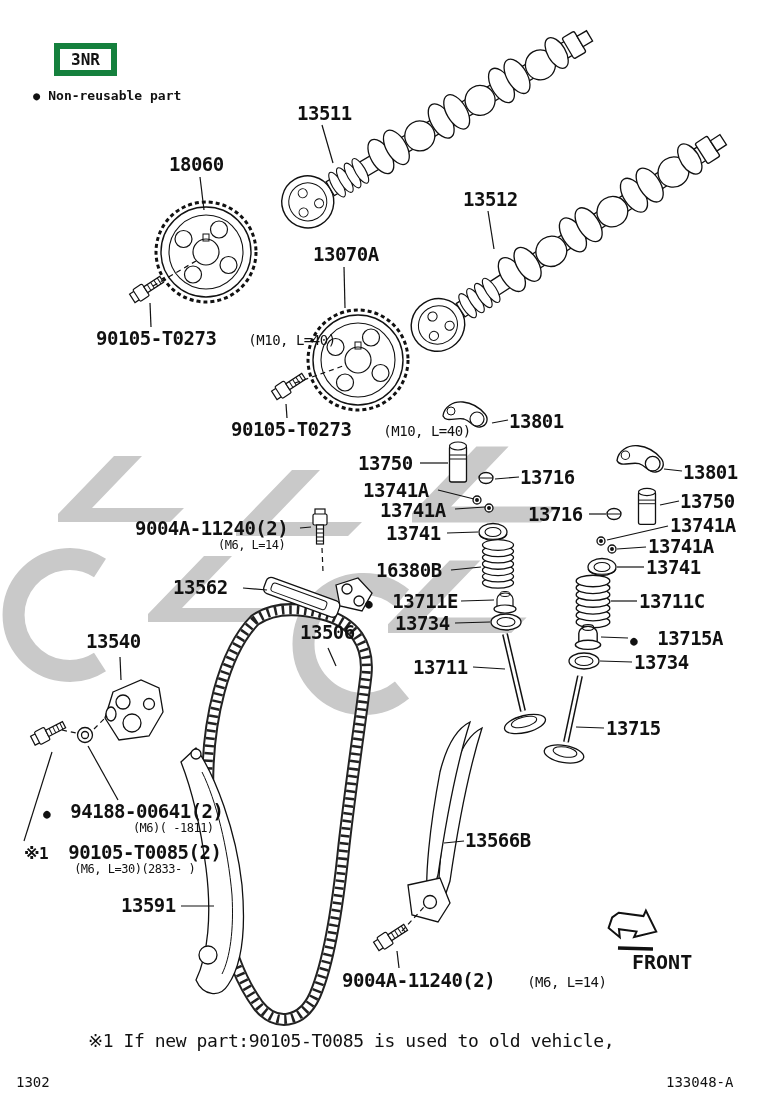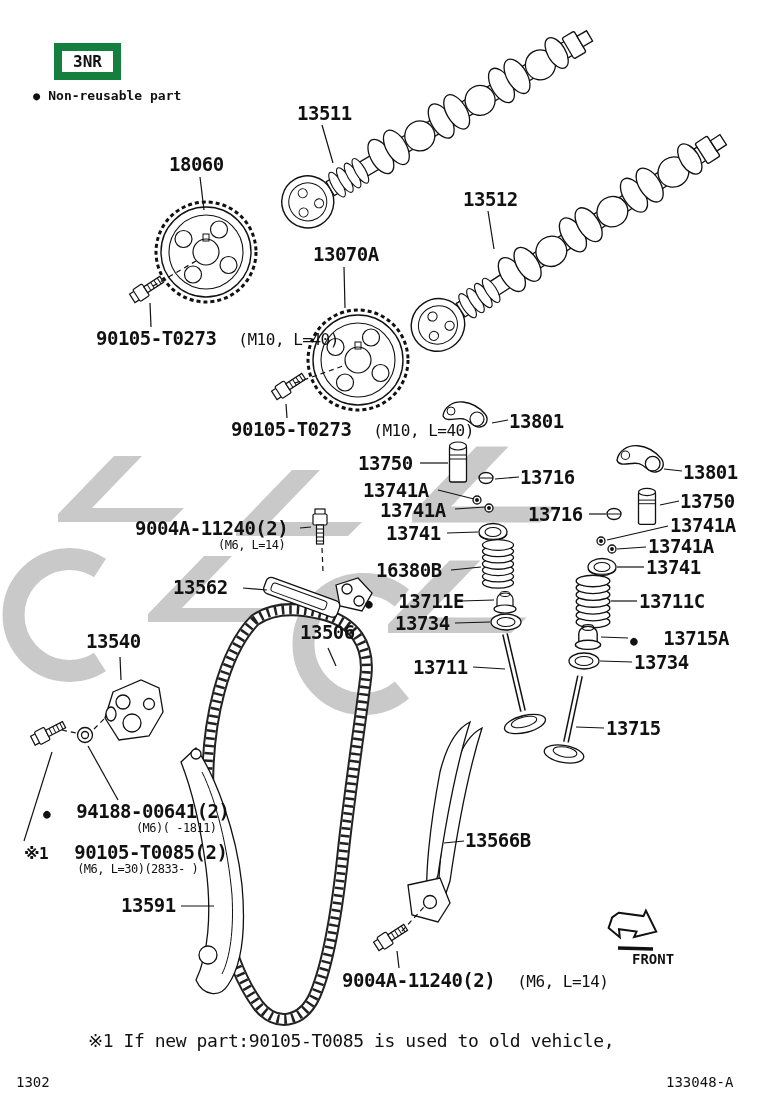--- a/index.html
+++ b/index.html
@@ -1,27 +1,27 @@
 <!DOCTYPE html>
 <html><head>
 <meta charset="utf-8">
 <style>
   html,body{margin:0;padding:0;background:#e8e8e8;}
   .stage{position:relative;width:760px;height:1112px;background:#ffffff;overflow:hidden;
          font-family:"DejaVu Sans Mono","DejaVu Sans",monospace;color:#111;}
   svg.art{position:absolute;left:0;top:0;}
   .lbl{position:absolute;font-size:19px;font-weight:bold;line-height:1.04;white-space:nowrap;letter-spacing:-0.5px;text-align:center;}
-  .lbl .sub{font-size:16px;font-weight:normal;letter-spacing:-0.5px;}
-  .row{display:flex;align-items:baseline;gap:22px;}
+  .lbl .sub{font-size:14px;font-weight:normal;letter-spacing:-0.5px;margin-left:16px;}
+  .row{display:flex;align-items:baseline;gap:16px;}
   .mk{font-size:13px;margin-right:4px;}
   .pfx{font-size:16px;margin-right:4px;font-family:"DejaVu Sans Mono","DejaVu Sans",monospace;}
   .subline{font-size:12px;font-weight:normal;letter-spacing:-0.5px;}
   .note{position:absolute;font-size:18px;letter-spacing:-0.4px;white-space:nowrap;}
   .ftr{position:absolute;font-size:14px;letter-spacing:0;}
-  .codebox{position:absolute;left:54px;top:43px;border:8px solid #15803d;padding:1px 11px;
+  .codebox{position:absolute;left:54px;top:43px;border:6px solid #15803d;padding:1px 11px;
            font-size:16px;font-weight:bold;}
   .legend{position:absolute;left:33px;top:88px;display:flex;align-items:center;gap:8px;
           font-size:13px;font-weight:bold;}
   .legend .dot{font-size:12px;}
 </style>
 </head>
 <body>
 
 <div class="stage">
 
@@ -393,21 +393,21 @@
       </div>
   <div class="subline" style="margin-left:24px">(M6, L=30)(2833-      )</div>
 </div>
 <div class="lbl" style="left:121px;top:896px">13591</div>
 <div class="lbl" style="left:465px;top:831px">13566B</div>
 <div class="lbl row" style="left:342px;top:971px">
   <span>9004A-11240(2)</span>
       <span class="sub">(M6, L=14)</span>
 </div>
 
-<div class="lbl" style="left:632px;top:952px;font-size:14px;letter-spacing:0">FRONT</div>
+<div class="lbl" style="left:632px;top:952px;font-size:20px;letter-spacing:0">FRONT</div>
 
 <div class="note" style="left:88px;top:1030px">
   <span>※1</span>
   <span>If new part:90105-T0085 is used to old vehicle,</span>
 </div>
 
 <div class="ftr" style="left:16px;top:1074px">1302</div>
 <div class="ftr" style="left:666px;top:1074px">133048-A</div>
 
 </div>

